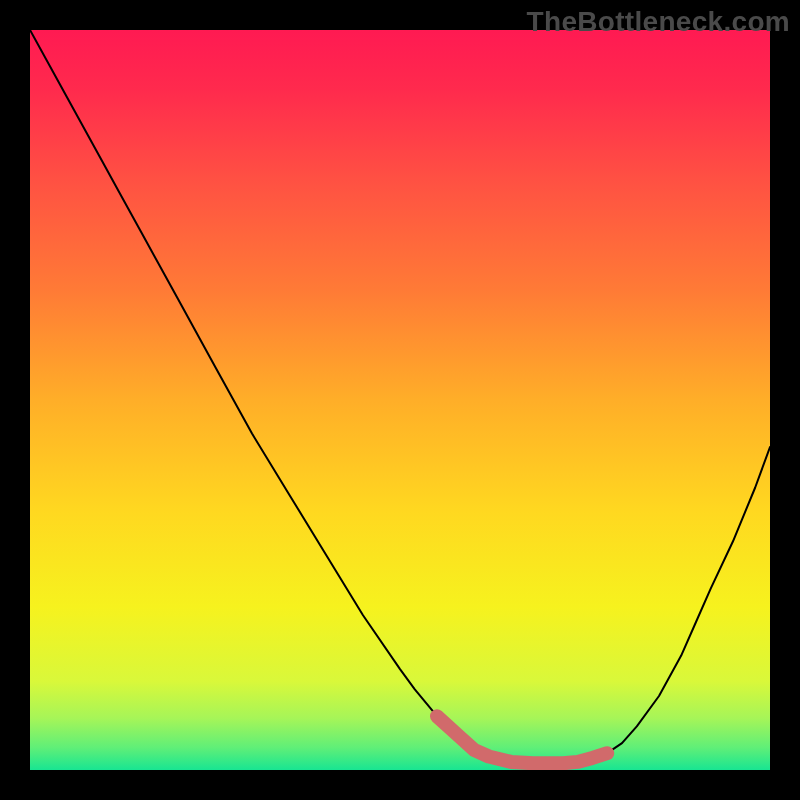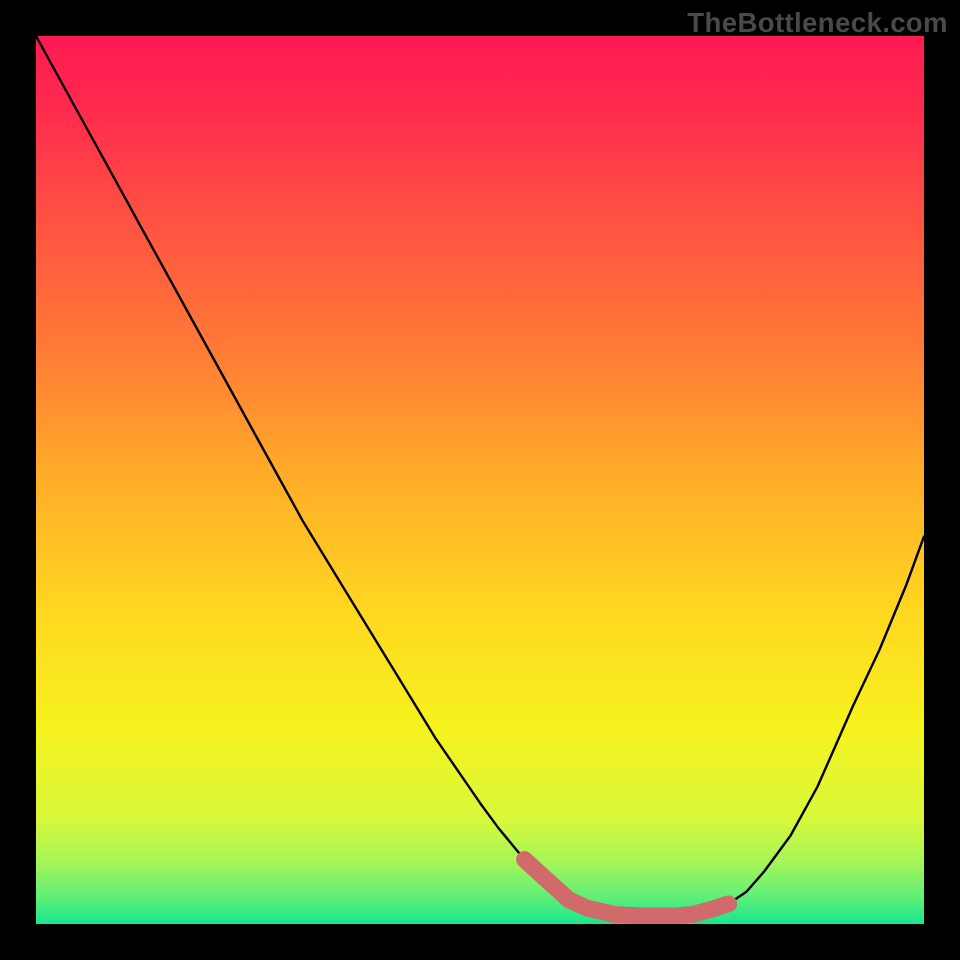--- a/index.html
+++ b/index.html
@@ -15,21 +15,21 @@
     position: relative;
     width: 800px;
     height: 800px;
     background: #000;
   }
   .watermark {
     position: absolute;
     top: 6px;
     right: 10px;
     color: #4a4a4a;
-    font-size: 23px;
+    font-size: 28px;
     font-weight: 600;
     letter-spacing: 0.3px;
     z-index: 5;
   }
   .plot-area {
     position: absolute;
     left: 30px;
     top: 30px;
     width: 740px;
     height: 740px;

